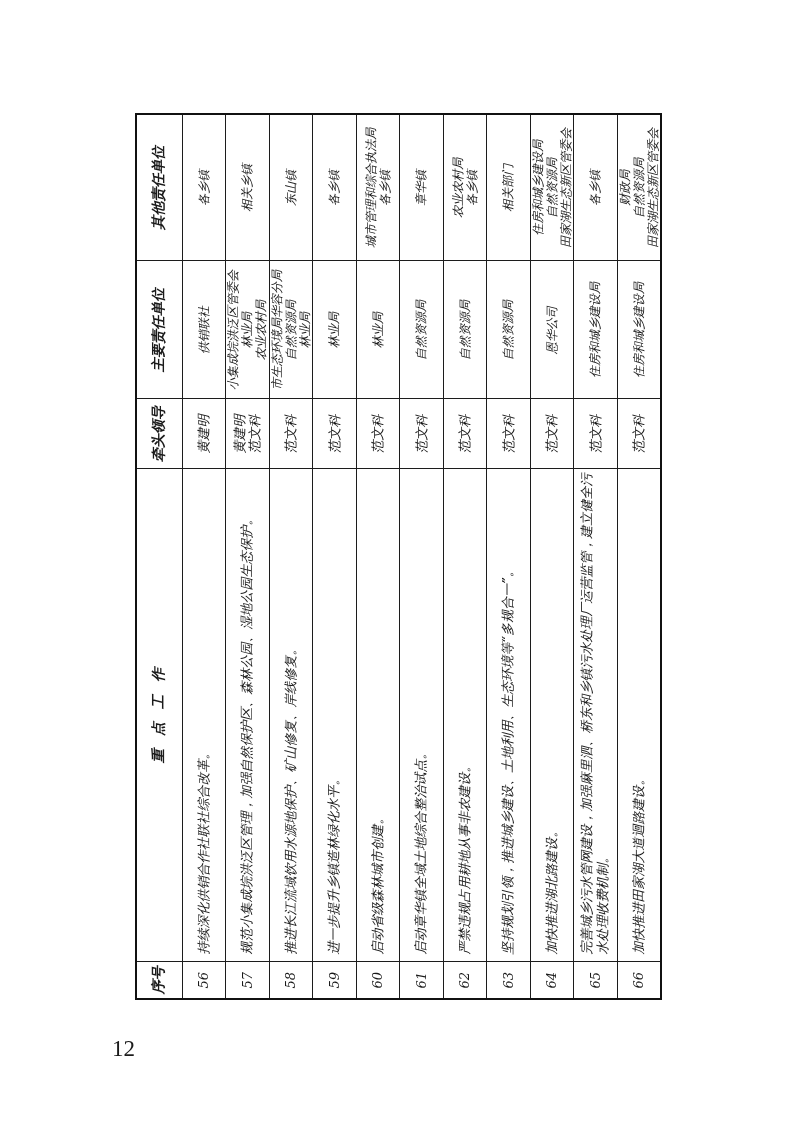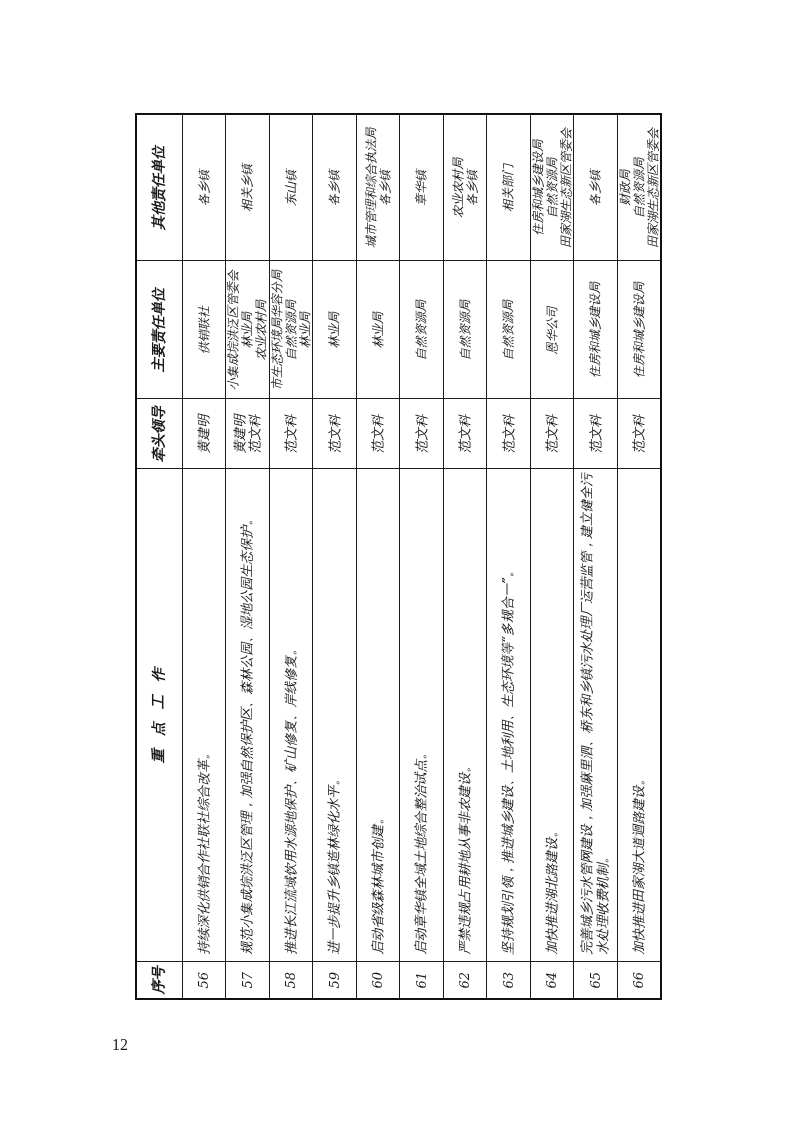--- a/index.html
+++ b/index.html
@@ -5,21 +5,21 @@
   html,body{margin:0;padding:0;}
   body{
     width:793px;height:1122px;background:#ffffff;overflow:hidden;
     font-family:"DejaVu Serif","Liberation Serif",serif;
   }
   .sheet{position:relative;width:793px;height:1122px;background:#fff;}
 
   
   .page-number{
     position:absolute;left:112px;top:1036px;
-    font-size:16px;color:#1b1b1b;font-style:normal;
+    font-size:23px;color:#1b1b1b;font-style:normal;
     font-family:"Liberation Serif","DejaVu Serif",serif;
   }
 
   
   .table-rot-wrap{position:absolute;left:135px;top:115px;width:525px;height:885px;}
   .logical{
     width:885px;height:525px;
     transform-origin:top left;
     transform:rotate(-90deg) translateX(-885px);
   }

